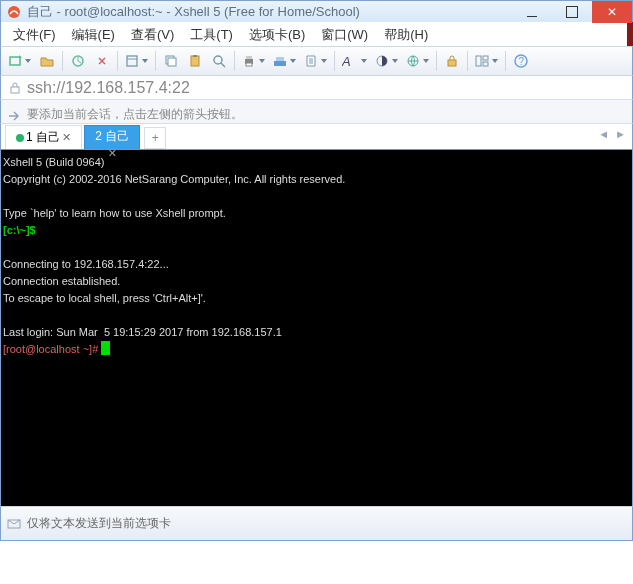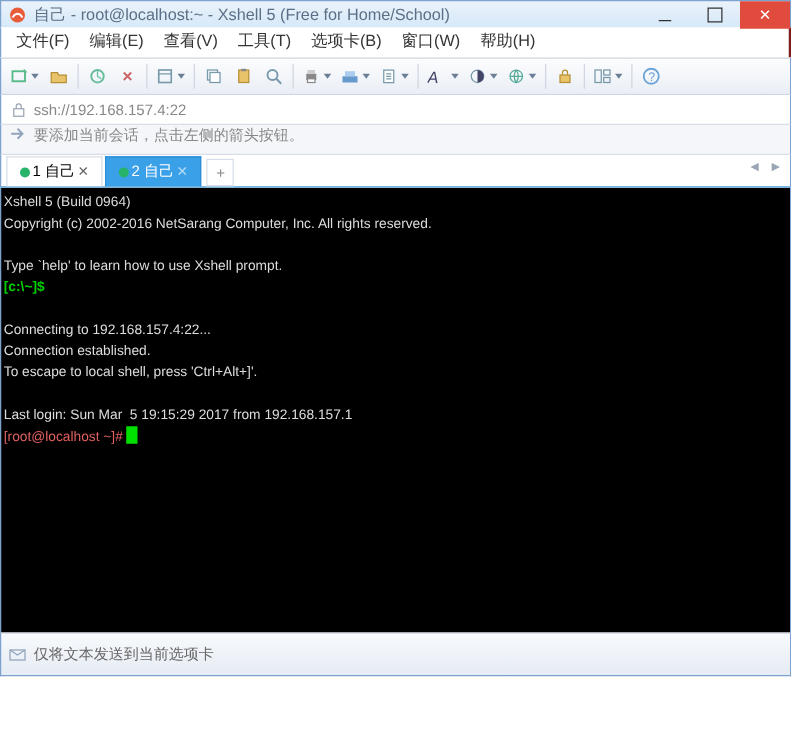--- a/index.html
+++ b/index.html
@@ -8,38 +8,38 @@
   .titlebar { height: 22px; background: linear-gradient(#eaf3fb,#d6e8f8); display:flex; align-items:center; border-top:1px solid #7da2ce; border-left:1px solid #7da2ce; border-right:1px solid #7da2ce;}
   .title-ico { width:18px; height:18px; margin:0 4px; display:flex;align-items:center;justify-content:center;}
   .title-text { flex:1; color:#5b6f86; font-size:13px; white-space:nowrap; overflow:hidden;}
   .win-btns { display:flex; height:100%;}
   .win-btn { width:40px; height:22px; display:flex; align-items:center; justify-content:center; font-size:11px; color:#333;}
   .win-btn.min::before{content:""; width:10px; border-top:1px solid #333; position:relative; top:4px;}
   .win-btn.max::before{content:""; width:10px; height:10px; border:1px solid #333;}
   .win-btn.close{ background:#e04b3e; color:#fff;}
   .win-btn.close::before{content:"✕"; font-size:12px;}
   
-  .menubar { height:24px; background:#fff; display:flex; align-items:flex-start; padding:0 4px; border-left:1px solid #7da2ce; border-right:2px solid #7f1d1d;}
+  .menubar { height:24px; background:#fff; display:flex; align-items:flex-end; padding:0 4px; border-left:1px solid #7da2ce; border-right:6px solid #7f1d1d;}
   .menu-item { padding:2px 8px; color:#333; font-size:13px;}
   
   .toolbar { height:30px; background:linear-gradient(#fdfdfe,#e9eef5); border-top:1px solid #d0d7e2; border-bottom:1px solid #cfd6e1; border-left:1px solid #7da2ce; border-right:1px solid #7da2ce; display:flex; align-items:center; padding:0 4px; gap:2px;}
   .tb-btn { min-width:22px; height:24px; display:flex; align-items:center; justify-content:center; color:#4a607c; position:relative; padding:0 3px;}
   .tb-sep { width:1px; height:20px; background:#cfd6e1; margin:0 2px;}
   .dd-caret::after{content:""; border-left:3px solid transparent;border-right:3px solid transparent;border-top:4px solid #6b7f97; margin-left:3px;}
   
   .addr { height:24px; background:#fff; display:flex; align-items:center; padding:2px 6px; border-bottom:1px solid #d8dee8; border-left:1px solid #7da2ce; border-right:1px solid #7da2ce; color:#888;}
-  .addr input{ flex:1; border:none; outline:none; font-size:12px; color:#888;}
+  .addr input{ flex:1; border:none; outline:none; font-size:16px; color:#888;}
   .addr-ico{ width:16px; display:flex; align-items:center; justify-content:center; margin-right:4px; color:#9aa6b5;}
   
-  .hint { height:24px; background:#f4f6f9; display:flex; align-items:flex-start; padding:0 6px; color:#888; border-bottom:1px solid #d8dee8; border-left:1px solid #7da2ce; border-right:1px solid #7da2ce;}
+  .hint { height:24px; background:#f4f6f9; display:flex; align-items:flex-end; padding:0 6px; color:#888; border-bottom:1px solid #d8dee8; border-left:1px solid #7da2ce; border-right:1px solid #7da2ce;}
   .hint-ico{margin-right:6px;color:#8fa3bb;}
   
   .tabstrip{ height:26px; background:#fff; display:flex; align-items:flex-end; padding:0 4px; position:relative; border-bottom:1px solid #4aa3e0; border-left:1px solid #7da2ce; border-right:1px solid #7da2ce;}
   .tab{ height:24px; padding:0 10px; display:flex; align-items:center; gap:2px; font-size:12px; border:1px solid #d8dee8; border-bottom:none; background:#fff; margin-right:2px; position:relative;}
-  .tab.active{ background:#3aa0e8; color:#fff; border-color:#2d8ed6;}
+  .tab.active{ background:#3aa0e8; color:#fff; border-color:#2d8ed6;flex-direction:column;}
   .tab .dot{ width:8px;height:8px;border-radius:50%; background:#27b36a;}
   .tab .close-x{ color:inherit; opacity:.6; font-size:11px;}
   .tab-add{ width:22px;height:22px; border:1px solid #d8dee8; display:flex;align-items:center;justify-content:center; color:#888; margin-left:2px; background:#fff;}
   .tab-nav{ position:absolute; right:6px; top:4px; color:#9aa6b5; display:flex; gap:6px; font-size:11px;}
   
   .terminal{ background:#000; color:#ddd; font-family:"Consolas","Courier New",monospace; font-size:11px; line-height:16px; padding:4px 2px; height:356px; overflow:hidden; border-left:1px solid #7da2ce; border-right:1px solid #7da2ce; white-space:pre;}
   .t-green{ color:#00d000; font-weight:bold;}
   .t-red{ color:#e06060;}
   .cursor{ display:inline-block; width:9px; height:14px; background:#00e000; vertical-align:-2px;}
   

